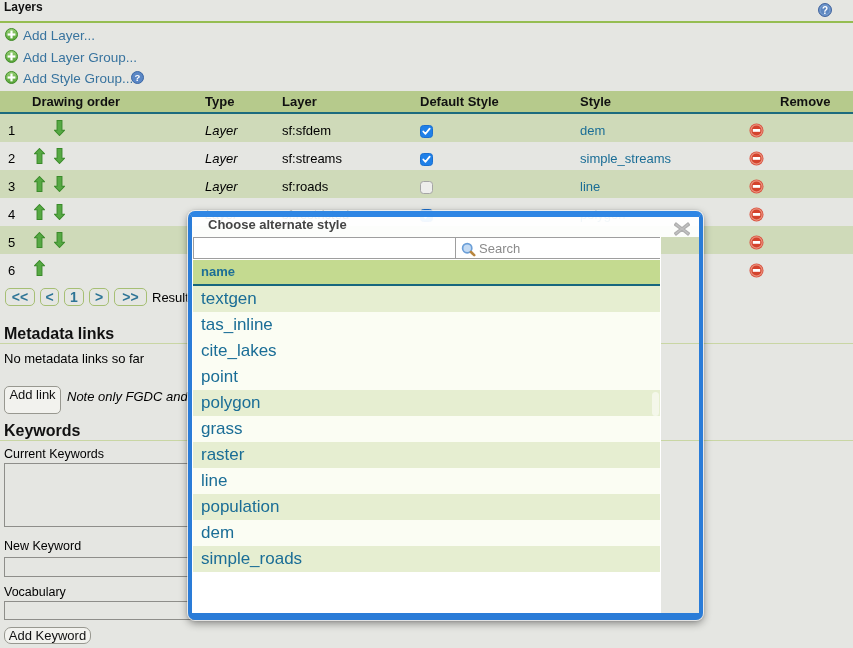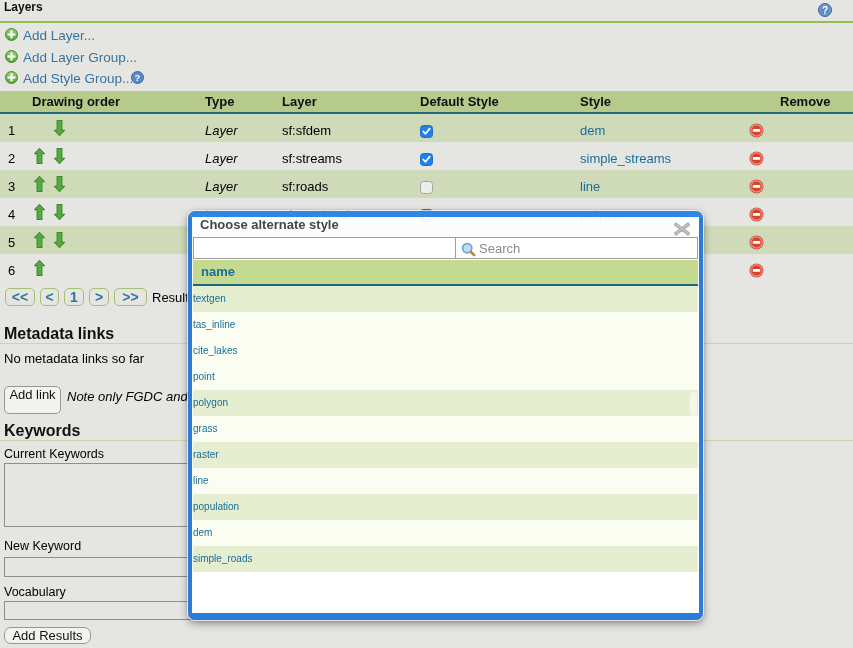--- a/index.html
+++ b/index.html
@@ -32,28 +32,28 @@
   .modal {
     position:absolute; left:188px; top:211px; width:515px; height:409px;
     border:4px solid #2a7cd8; border-top:6px solid #2f86e4; border-bottom:7px solid #2a7cd8;
     border-radius:7px;
     box-shadow:0 0 0 1px rgba(255,255,255,0.75), 0 3px 8px rgba(0,0,0,0.45), 0 0 3px rgba(0,0,0,0.25);
   }
   .mhead {
     position:absolute; left:0; top:0; width:507px; height:20px;
     background:rgba(255,255,255,0.94);
     font-weight:bold; color:#454545; font-size:13px; line-height:15px;
-    padding-left:8px;
+    padding-left:16px;
   }
   .mbody {
-    position:absolute; left:0; top:20px; width:507px; height:376px;
+    position:absolute; left:0; top:20px; width:469px; height:376px;
     background:#fff; overflow:hidden;
     border-left:1px solid #fff; border-right:1px solid #fff; border-bottom:1px solid #fff;
   }
-  .mrow { height:26px; line-height:26px; font-size:10px; }
+  .mrow { height:26px; line-height:26px; padding-left:8px; font-size:17px; }
   .mg { background:#e6eed1; }
   .mw { background:#fbfdf3; }
 </style>
 </head>
 <body>
 
 <div class="abs h1" style="left:4px; top:0px;">Layers</div>
 <div class="abs greenline" style="left:0; top:21px;"></div>
 <svg class="abs" style="left:818px; top:3px;" width="14" height="14" viewBox="0 0 14 14">
   <circle cx="7" cy="7" r="6.5" fill="#5e87c0" stroke="#46679f" stroke-width="1"></circle>
@@ -240,21 +240,21 @@
 <div class="abs ital" style="left:67px; top:389px;">Note only FGDC and TC211 formats are validated.</div>
 
 <div class="abs h2" style="left:4px; top:422px;">Keywords</div>
 <div class="abs" style="left:0; top:440px; width:853px; height:1px; background:#c9d6a4;"></div>
 <div class="abs" style="left:4px; top:447px; font-size:12.5px;">Current Keywords</div>
 <div class="inp" style="left:4px; top:463px; width:360px; height:64px;"></div>
 <div class="abs" style="left:4px; top:539px; font-size:12.5px;">New Keyword</div>
 <div class="inp" style="left:4px; top:557px; width:360px; height:20px;"></div>
 <div class="abs" style="left:4px; top:585px; font-size:12.5px;">Vocabulary</div>
 <div class="inp" style="left:4px; top:601px; width:360px; height:19px;"></div>
-<div class="btn" style="left:4px; top:627px; width:87px; height:17px; line-height:15px; border-radius:7px;">Add Results</div>
+<div class="btn" style="left:4px; top:627px; width:87px; height:17px; line-height:15px; border-radius:7px;">Add Keyword</div>
 
 <div class="modal">
   <div class="mhead">Choose alternate style
     <svg style="position:absolute; right:9px; top:5px;" width="16" height="14" viewBox="0 0 16 14">
       <path d="M2 1 L8 5.8 L14 1 L15.6 2.8 L10 7 L15.6 11.2 L14 13 L8 8.2 L2 13 L0.4 11.2 L6 7 L0.4 2.8 Z" fill="#c6c6c6" stroke="#b0b0b0" stroke-width="1.4"></path>
     </svg>
   </div>
   <div class="mbody">
     <div style="position:relative; height:23px;">
       <div style="position:absolute; left:0px; top:0px; width:263px; height:22px; border:1px solid #9e9e9e; background:#fff;"></div>

